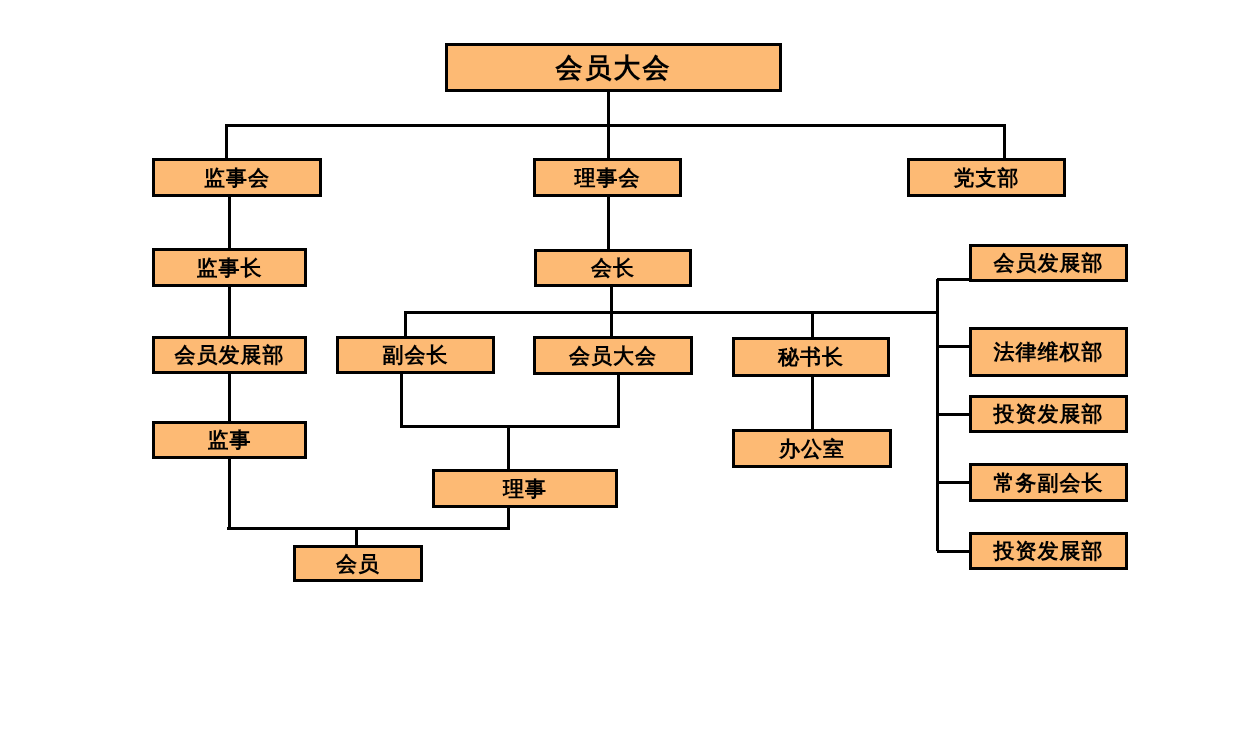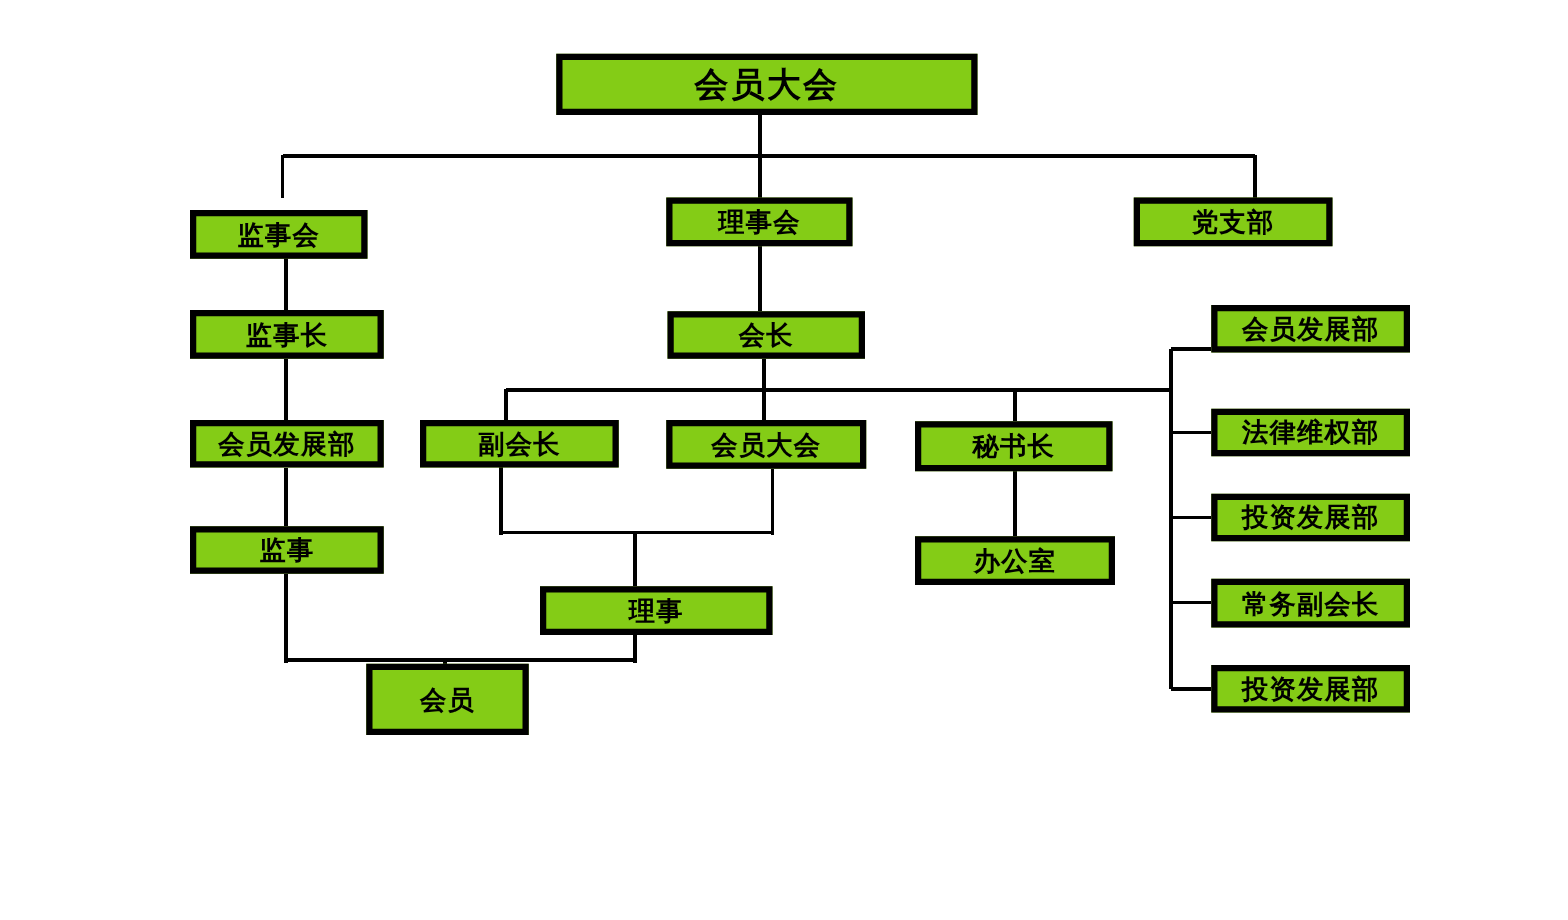--- a/index.html
+++ b/index.html
@@ -19,22 +19,22 @@
     position: absolute;
     left: 0;
     top: 0;
     width: 1254px;
     height: 736px;
     z-index: 1;
   }
   .node {
     position: absolute;
     box-sizing: border-box;
-    border: 5px solid #000000;
-    background: #84cc16;
+    border: 3px solid #000000;
+    background: #fdba74;
     display: flex;
     align-items: center;
     justify-content: center;
     font-weight: bold;
     font-size: 21px;
     color: #000000;
     letter-spacing: 1px;
     z-index: 2;
     white-space: nowrap;
   }
@@ -81,21 +81,21 @@
     <line x1="937" y1="279" x2="937" y2="551"></line>
     <line x1="937" y1="279" x2="969" y2="279"></line>
     <line x1="937" y1="346" x2="969" y2="346"></line>
     <line x1="937" y1="414" x2="969" y2="414"></line>
     <line x1="937" y1="482" x2="969" y2="482"></line>
     <line x1="937" y1="551" x2="969" y2="551"></line>
   </svg>
 
   <div class="node title" style="left:445px; top:43px;  width:337px; height:49px">会员大会</div>
 
-  <div class="node" style="left:152px; top:168px; width:142px; height:39px">监事会</div>
+  <div class="node" style="left:152px; top:158px; width:170px; height:39px">监事会</div>
 
   <div class="node" style="left:533px; top:158px; width:149px; height:39px">理事会</div>
 
   <div class="node" style="left:907px; top:158px; width:159px; height:39px">党支部</div>
 
   <div class="node" style="left:152px; top:248px; width:155px; height:39px">监事长</div>
 
   <div class="node" style="left:534px; top:249px; width:158px; height:38px">会长</div>
 
   <div class="node" style="left:152px; top:336px; width:155px; height:38px">会员发展部</div>
@@ -105,25 +105,25 @@
   <div class="node" style="left:533px; top:336px; width:160px; height:39px">会员大会</div>
 
   <div class="node" style="left:732px; top:337px; width:158px; height:40px">秘书长</div>
 
   <div class="node" style="left:152px; top:421px; width:155px; height:38px">监事</div>
 
   <div class="node" style="left:732px; top:429px; width:160px; height:39px">办公室</div>
 
   <div class="node" style="left:432px; top:469px; width:186px; height:39px">理事</div>
 
-  <div class="node" style="left:293px; top:531px; width:130px; height:57px">会员</div>
+  <div class="node" style="left:293px; top:545px; width:130px; height:37px">会员</div>
 
   <div class="node" style="left:969px; top:244px; width:159px; height:38px">会员发展部</div>
 
-  <div class="node" style="left:969px; top:327px; width:159px; height:38px">法律维权部</div>
+  <div class="node" style="left:969px; top:327px; width:159px; height:50px">法律维权部</div>
 
   <div class="node" style="left:969px; top:395px; width:159px; height:38px">投资发展部</div>
 
   <div class="node" style="left:969px; top:463px; width:159px; height:39px">常务副会长</div>
 
   <div class="node" style="left:969px; top:532px; width:159px; height:38px">投资发展部</div>
 
 </div>
 
 </body></html>

